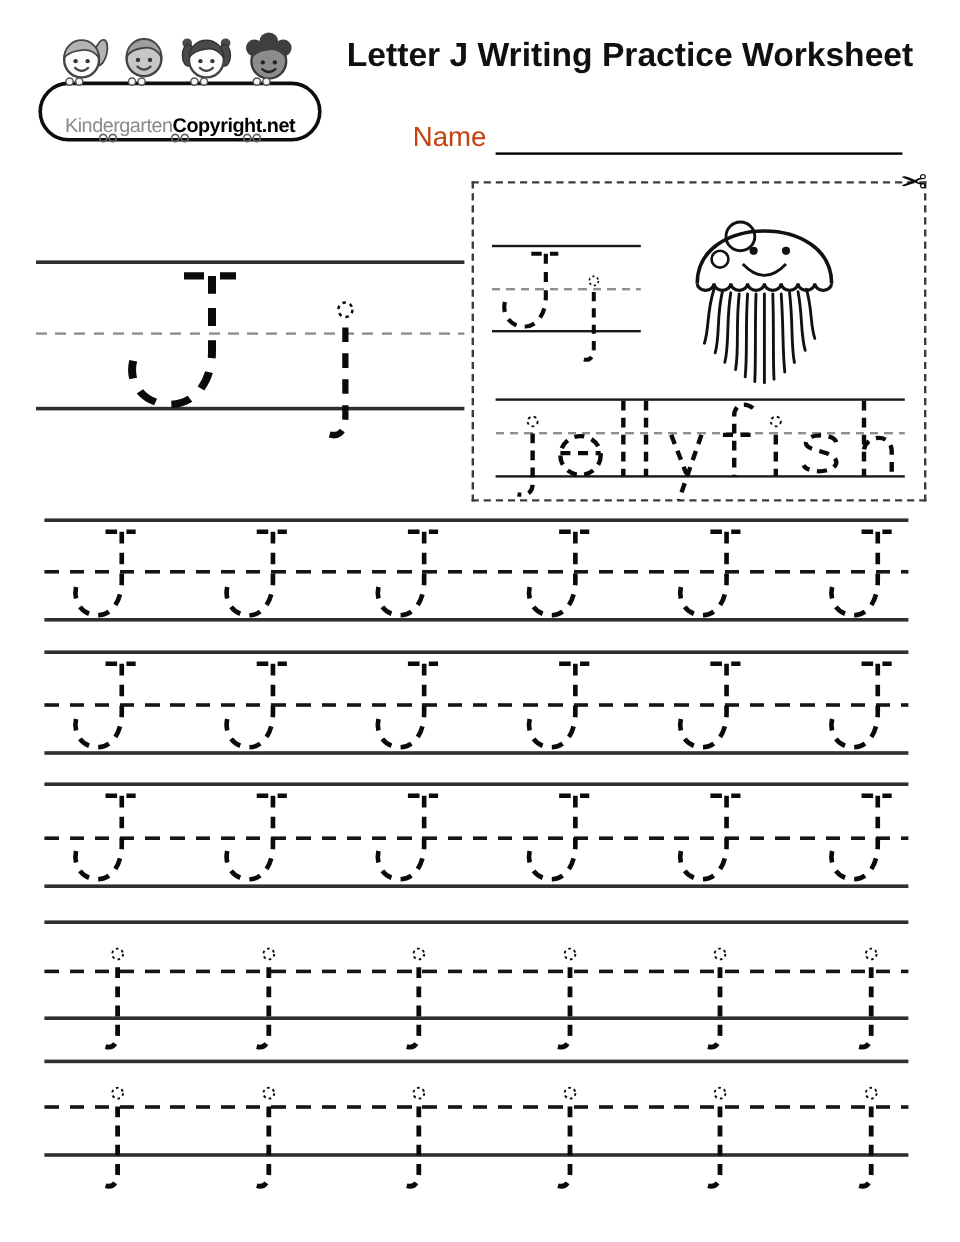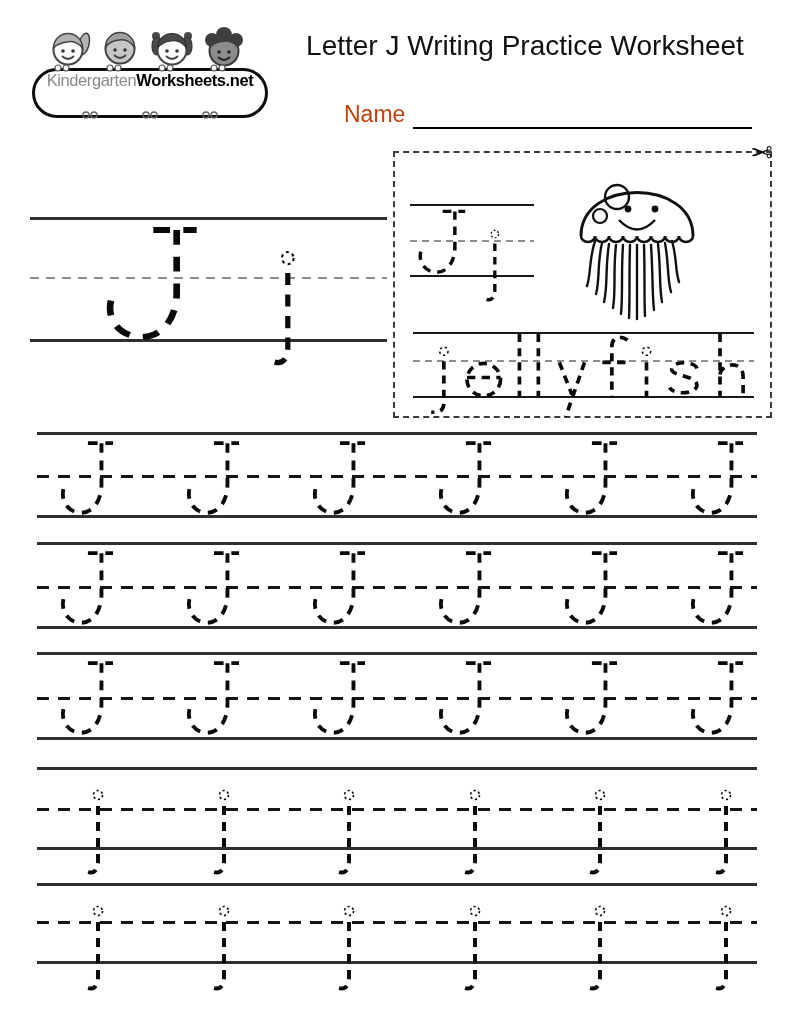--- a/index.html
+++ b/index.html
@@ -15,30 +15,30 @@
   .line-dash-black{position:absolute;height:3px;
     background:repeating-linear-gradient(90deg,#161616 0 12px,transparent 12px 21px);}
   .line-dash-gray{position:absolute;height:2px;
     background:repeating-linear-gradient(90deg,#8f8f8f 0 9px,transparent 9px 16px);}
   .line-dash-gray.fine{
     background:repeating-linear-gradient(90deg,#8f8f8f 0 7px,transparent 7px 12px);}
   
   .pill{
     position:absolute;left:32px;top:68px;width:230px;height:44px;
     border:3px solid #0d0d0d;border-radius:26px;background:#fff;
-    display:flex;align-items:flex-start;justify-content:center;z-index:2;
+    display:flex;align-items:flex-end;justify-content:center;z-index:2;
     white-space:nowrap;font-weight:700;font-size:16.5px;letter-spacing:-0.4px;
   }
   .pill .brand-gray{color:#8a8a8a;font-weight:400;}
   .pill .brand-black{color:#000;}
   .logo-url{position:absolute;left:27px;top:126px;width:240px;
     font-size:13.5px;color:#8a8a8a;letter-spacing:0.4px;}
   
   .title{position:absolute;left:272px;top:30px;width:506px;text-align:center;
-    font-size:28px;color:#101010;}
+    font-size:28px;color:#101010;font-weight:bold;}
   .name-label{position:absolute;left:344px;top:101px;font-size:23px;color:#c2410c;}
   .name-line{position:absolute;left:413px;top:127px;width:339px;height:2px;background:#000;}
   
   .cutbox{position:absolute;left:393px;top:151px;width:379px;height:267px;
     border:2px dashed #3c3c3c;box-sizing:border-box;background:#fff;}
   .scissors{position:absolute;left:750px;top:139px;font-size:27px;color:#0a0a0a;
     transform:scaleX(-1);z-index:5;line-height:1;
     font-family:"DejaVu Sans",sans-serif;}
   
   .glyph-row{position:absolute;left:37px;width:720px;display:flex;
@@ -146,21 +146,21 @@
         <circle cx="82" cy="6" r="3"></circle>
       <circle cx="126" cy="6" r="3"></circle>
         <circle cx="134" cy="6" r="3"></circle>
       <circle cx="178" cy="6" r="3"></circle>
         <circle cx="186" cy="6" r="3"></circle>
     </g>
   </svg>
 
   <div class="pill">
     <span class="brand-gray">Kindergarten</span>
-      <span class="brand-black">Worksheets.net</span>
+      <span class="brand-black">Copyright.net</span>
   </div>
 
   <svg class="abs" style="left:60px;top:110px;z-index:3;" width="180" height="12" viewBox="0 0 180 12">
     <g fill="none" stroke="#666" stroke-width="1.4">
       <circle cx="26" cy="5" r="3"></circle>
         <circle cx="34" cy="5" r="3"></circle>
       <circle cx="86" cy="5" r="3"></circle>
         <circle cx="94" cy="5" r="3"></circle>
       <circle cx="146" cy="5" r="3"></circle>
         <circle cx="154" cy="5" r="3"></circle>

